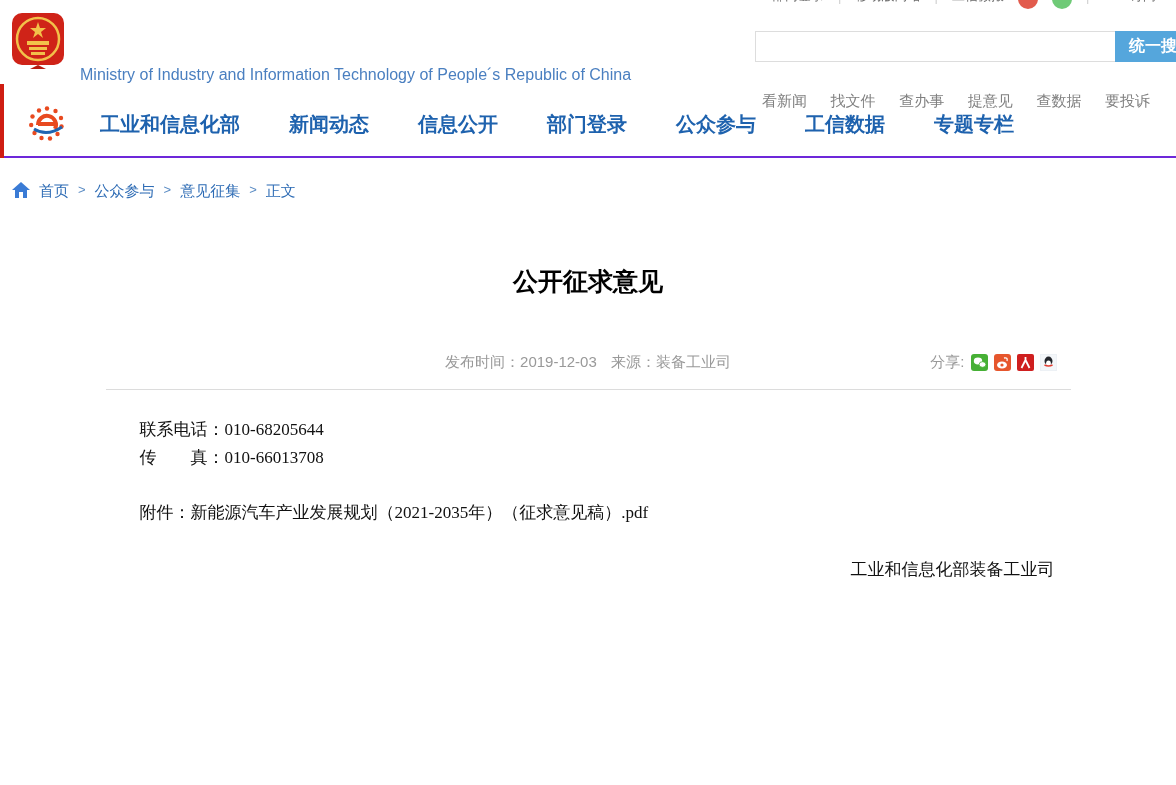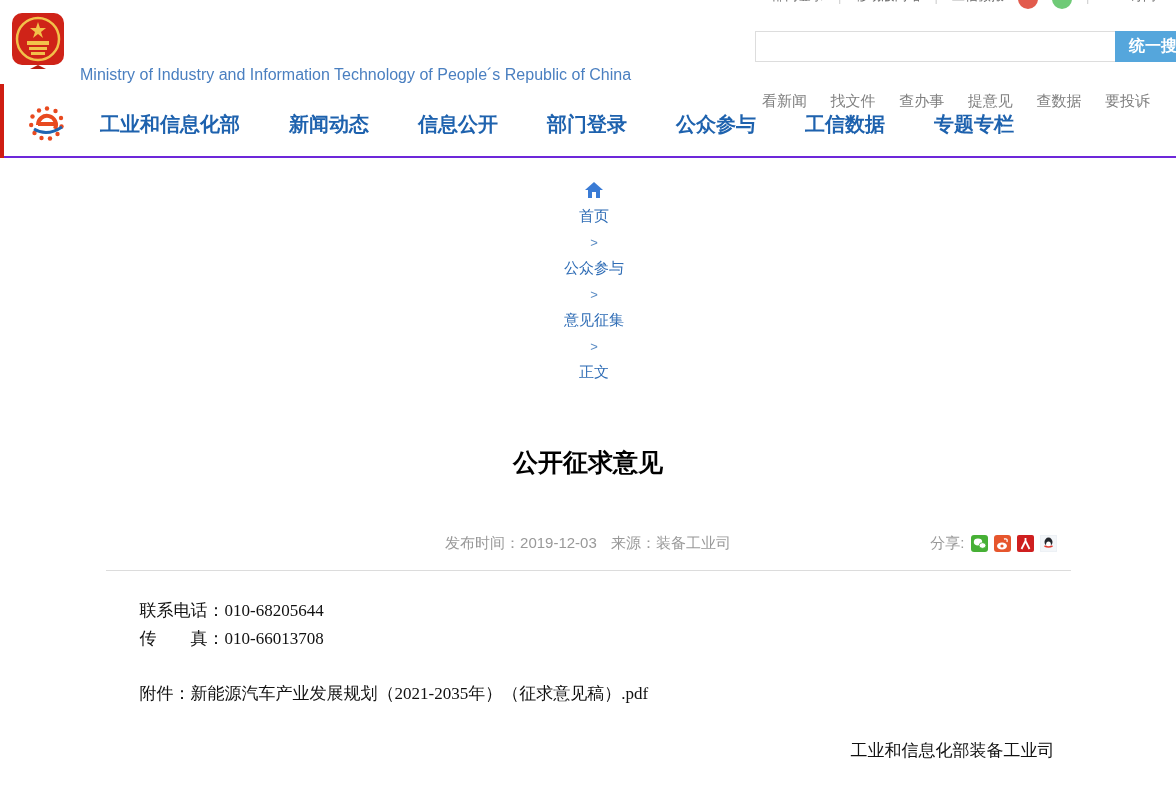--- a/index.html
+++ b/index.html
@@ -27,21 +27,21 @@
   .quicklinks span { cursor:pointer;margin-top:20px; }
 
   
   .nav { position:relative; height:66px; display:flex; align-items:center; border-bottom:2px solid #6d28d9; }
   .nav-redstrip { position:absolute; left:0; top:-8px; width:4px; height:74px; background:#cf1d12; }
   .nav-logo { margin-left:28px; width:38px; height:38px; }
   .nav-items { display:flex; margin-left:34px; gap:49px; }
   .nav-item { color:#1e62ae; font-size:20px; font-weight:bold; cursor:pointer; white-space:nowrap; }
 
   
-  .breadcrumb { display:flex; align-items:center; gap:9px; padding:24px 0 14px 12px; font-size:15px; color:#2e6cb5;flex-direction:column; }
+  .breadcrumb { display:flex; gap:9px; padding:24px 0 14px 12px; font-size:15px; color:#2e6cb5; }
   .breadcrumb .crumb { cursor:pointer; }
   .breadcrumb .bsep { color:#5b8cc4; font-size:13px; }
   .home-icon svg { display:block; }
 
   
   .article { width:965px; margin:0 auto; position:relative; }
   .art-title { text-align:center; font-weight:bold; color:#000; font-size:25px; line-height:48px; margin-top:42px; font-family:"Liberation Sans", sans-serif; }
   .meta-row { position:relative; margin-top:48px; height:22px; font-size:15px; color:#999; }
   .meta-center { text-align:center; }
   .share { position:absolute; right:14px; top:0; display:flex; align-items:center; gap:6px; color:#999; font-size:15px; }

